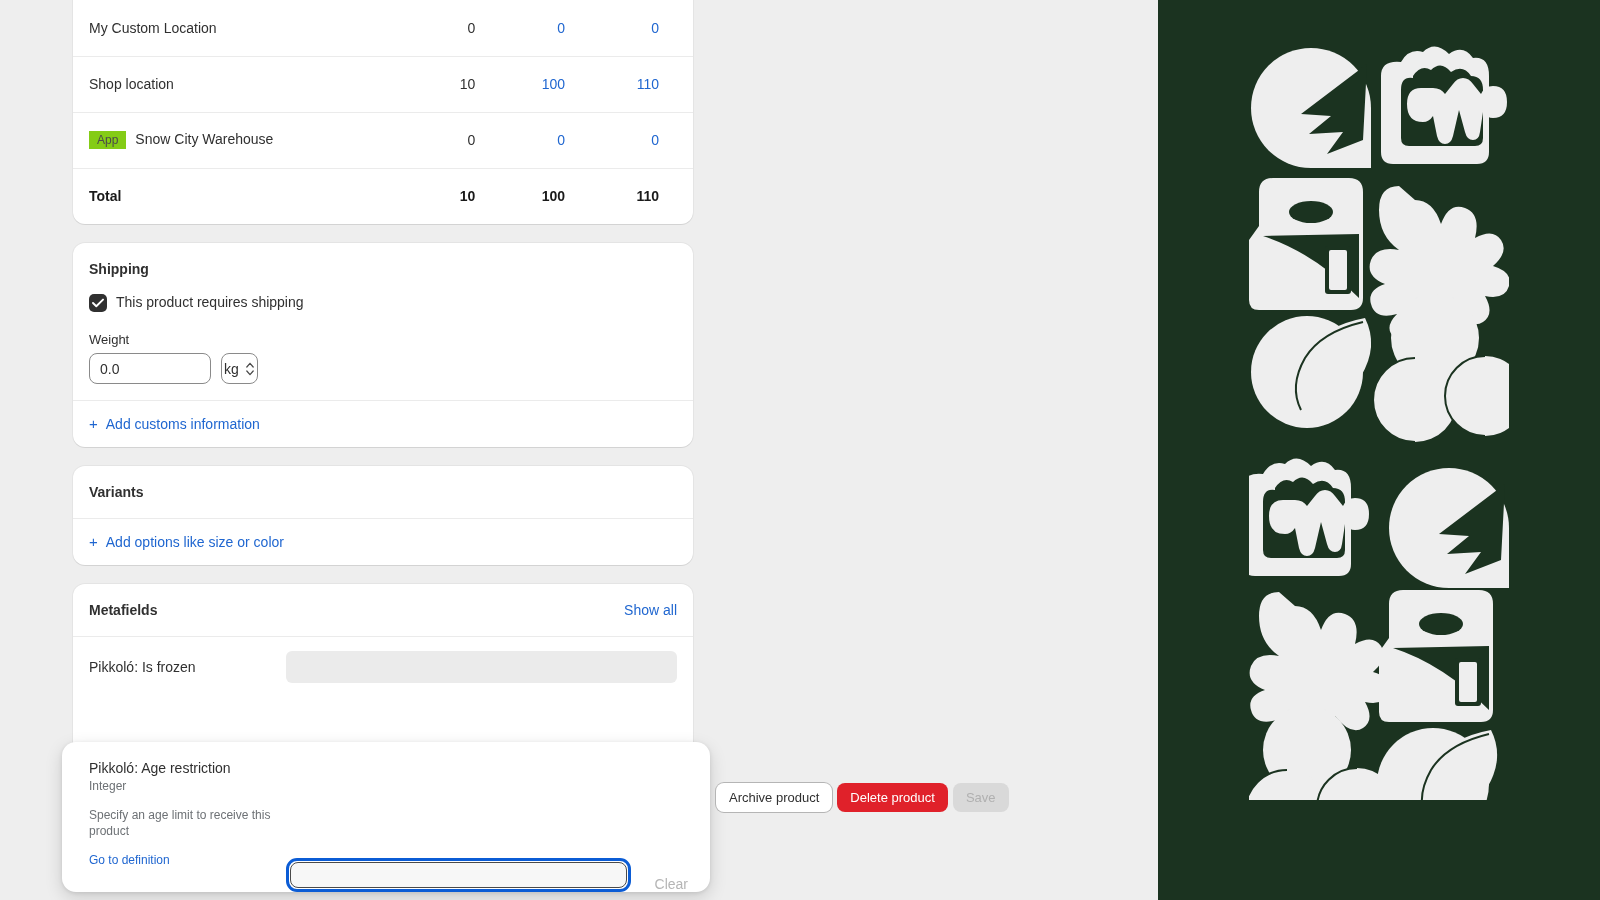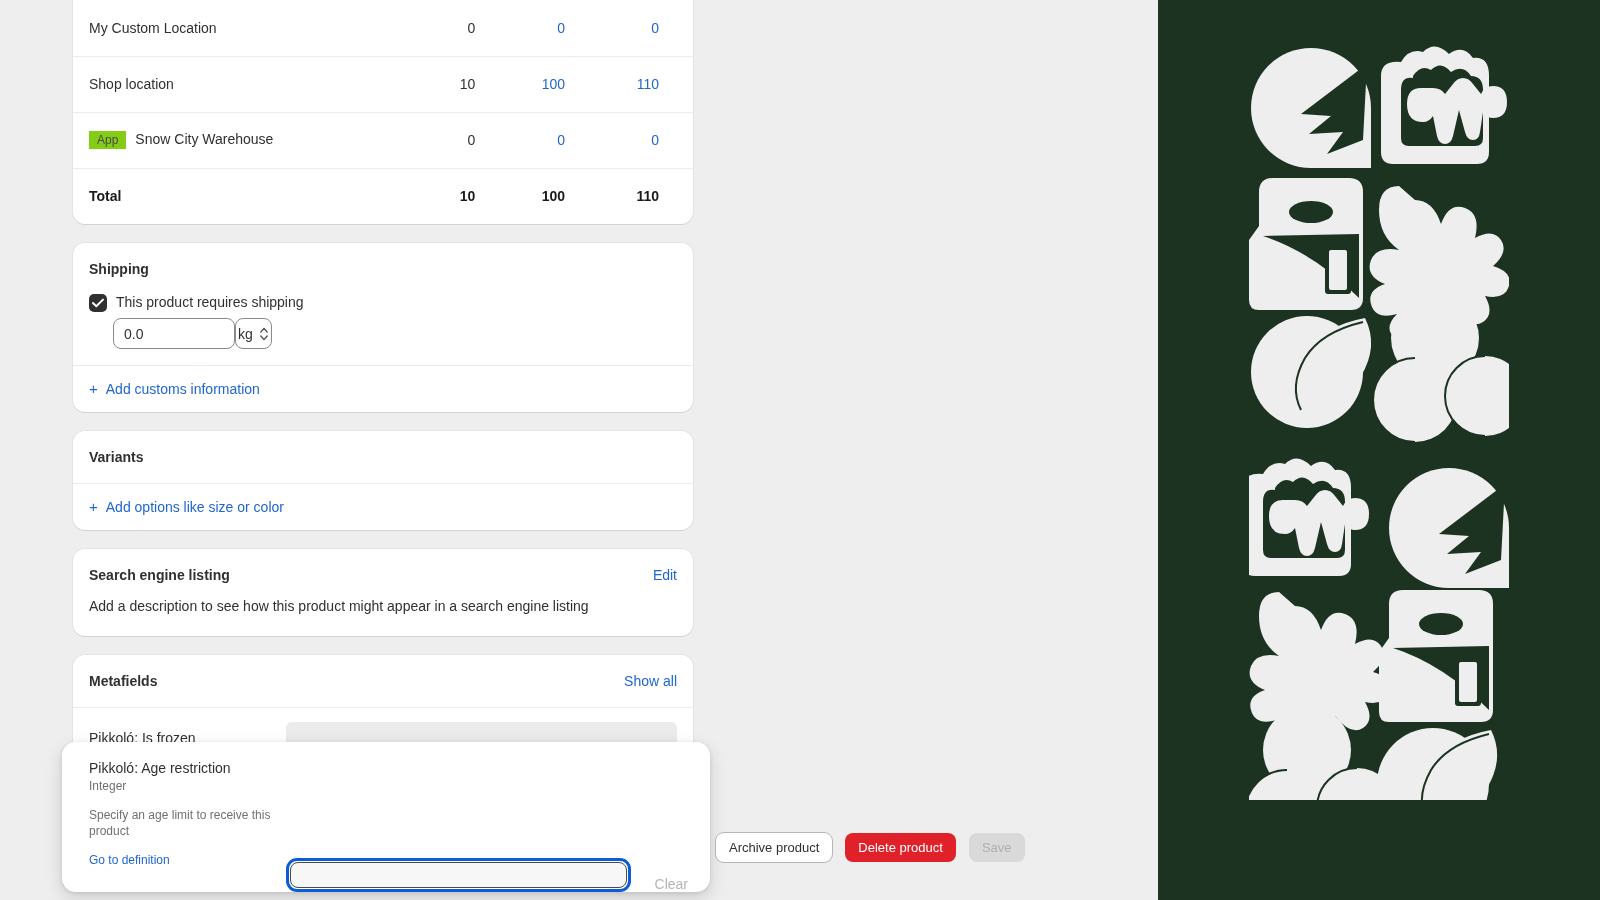--- a/index.html
+++ b/index.html
@@ -62,21 +62,21 @@
     width: 18px; height: 18px;
     background: #303030;
     border-radius: 5px;
     position: relative;
     flex: 0 0 auto;
   }
   .chk svg { position: absolute; left: 3px; top: 4px; }
   .chk-label { font-size: 14px; color: #303030; margin-left: 9px; }
 
   .field-label { font-size: 13px; color: #303030; margin-top: 20px; }
-  .weight-row { display: flex; margin-top: 6px; margin-left: 24px; }
+  .weight-row { display: flex; gap: 10px; margin-top: 6px; }
   .inp {
     width: 122px; height: 31px;
     border: 1px solid #8a8a8a;
     border-radius: 8px;
     background: #fff;
     font-size: 14px;
     color: #303030;
     padding: 0 10px;
     font-family: inherit;
   }
@@ -139,22 +139,22 @@
     color: #303030;
     padding: 0 10px;
     font-family: inherit;
   }
   .clear-btn {
     font-size: 14px; color: #b5b5b5; padding-top: 4px; cursor: default;
   }
 
   
   .actions {
-    position: absolute; left: 716px; top: 833px;
-    display: flex; align-items: center; gap: 13px;
+    position: absolute; left: 716px; top: 783px;
+    display: flex; align-items: center; gap: 5px;
   }
   .btn {
     height: 29px; padding: 0 13px;
     border-radius: 8px; font-size: 13px;
     display: flex; align-items: center;
     font-family: inherit; cursor: pointer; border: none;
   }
   .btn-archive { background: #fff; color: #303030; box-shadow: 0 0 0 1px #b5b5b5, 0 1px 0 rgba(0,0,0,.05); }
   .btn-delete  { background: #e0212a; color: #fff; }
   .btn-save    { background: #d9d9d9; color: #b0b0b0; cursor: default; }
@@ -212,20 +212,21 @@
 
         <div class="chk-row">
           <span class="chk">
             <svg width="12" height="10" viewBox="0 0 12 10" aria-hidden="true">
               <path d="M1 5 L4.3 8.2 L11 1.6" fill="none" stroke="#ffffff" stroke-width="1.9" stroke-linecap="round" stroke-linejoin="round"></path>
             </svg>
           </span>
           <span class="chk-label">This product requires shipping</span>
         </div>
 
+        <div class="field-label">Weight</div>
         <div class="weight-row">
           <input class="inp" type="text" value="0.0" style="">
           <div class="unit-sel">
             <span>kg</span>
             <svg width="10" height="14" viewBox="0 0 10 14" aria-hidden="true">
               <path d="M5 1.4 L8.2 5 M5 1.4 L1.8 5 M5 12.6 L8.2 9 M5 12.6 L1.8 9" fill="none" stroke="#4a4a4a" stroke-width="1.25" stroke-linecap="round"></path>
             </svg>
           </div>
         </div>
       </div>
@@ -244,29 +245,20 @@
       </div>
       <div class="divider"></div>
       <div class="act-row">
         <span class="act-link">
           <span class="plus">+</span>
           <span>Add options like size or color</span>
         </span>
       </div>
     </div>
 
-    <div class="card">
-      <div class="sect-pad" style="padding-bottom:20px">
-        <div class="hdr-row">
-          <span class="sect-title">Search engine listing</span>
-          <span class="link-plain">Edit</span>
-        </div>
-        <div class="sub-text">Add a description to see how this product might appear in a search engine listing</div>
-      </div>
-    </div>
 
     <div class="card">
       <div class="sect-pad" style="padding-bottom:18px">
         <div class="hdr-row">
           <span class="sect-title">Metafields</span>
           <span class="link-plain">Show all</span>
         </div>
       </div>
       <div class="divider"></div>
       <div class="mf-row">

